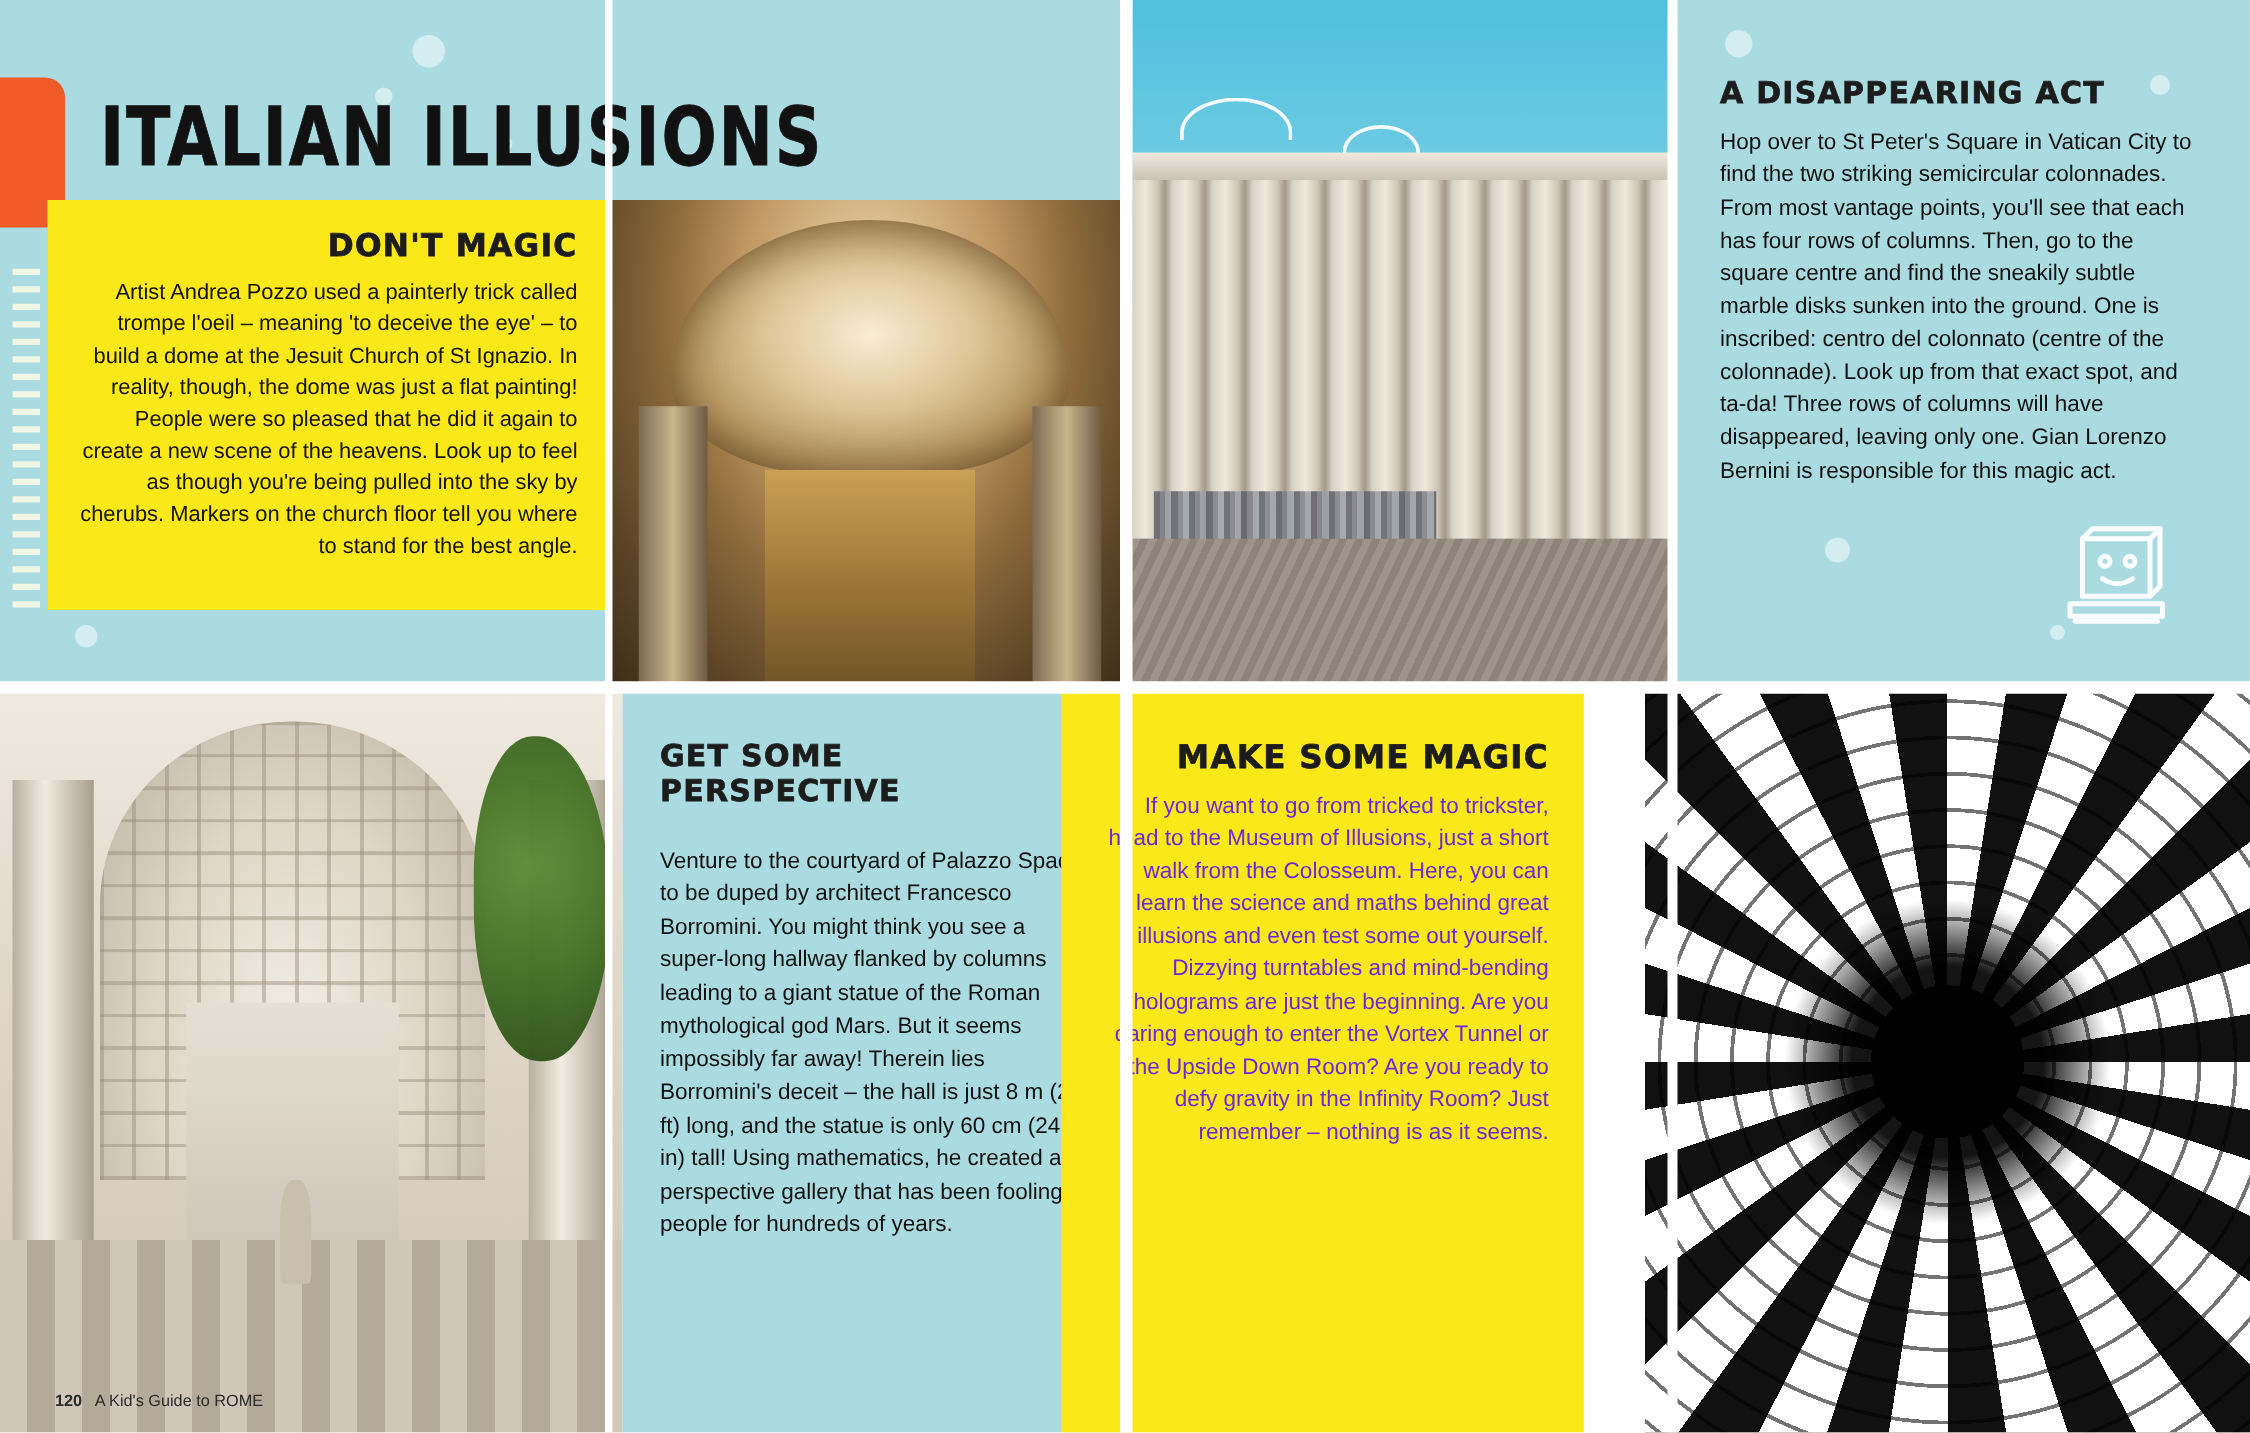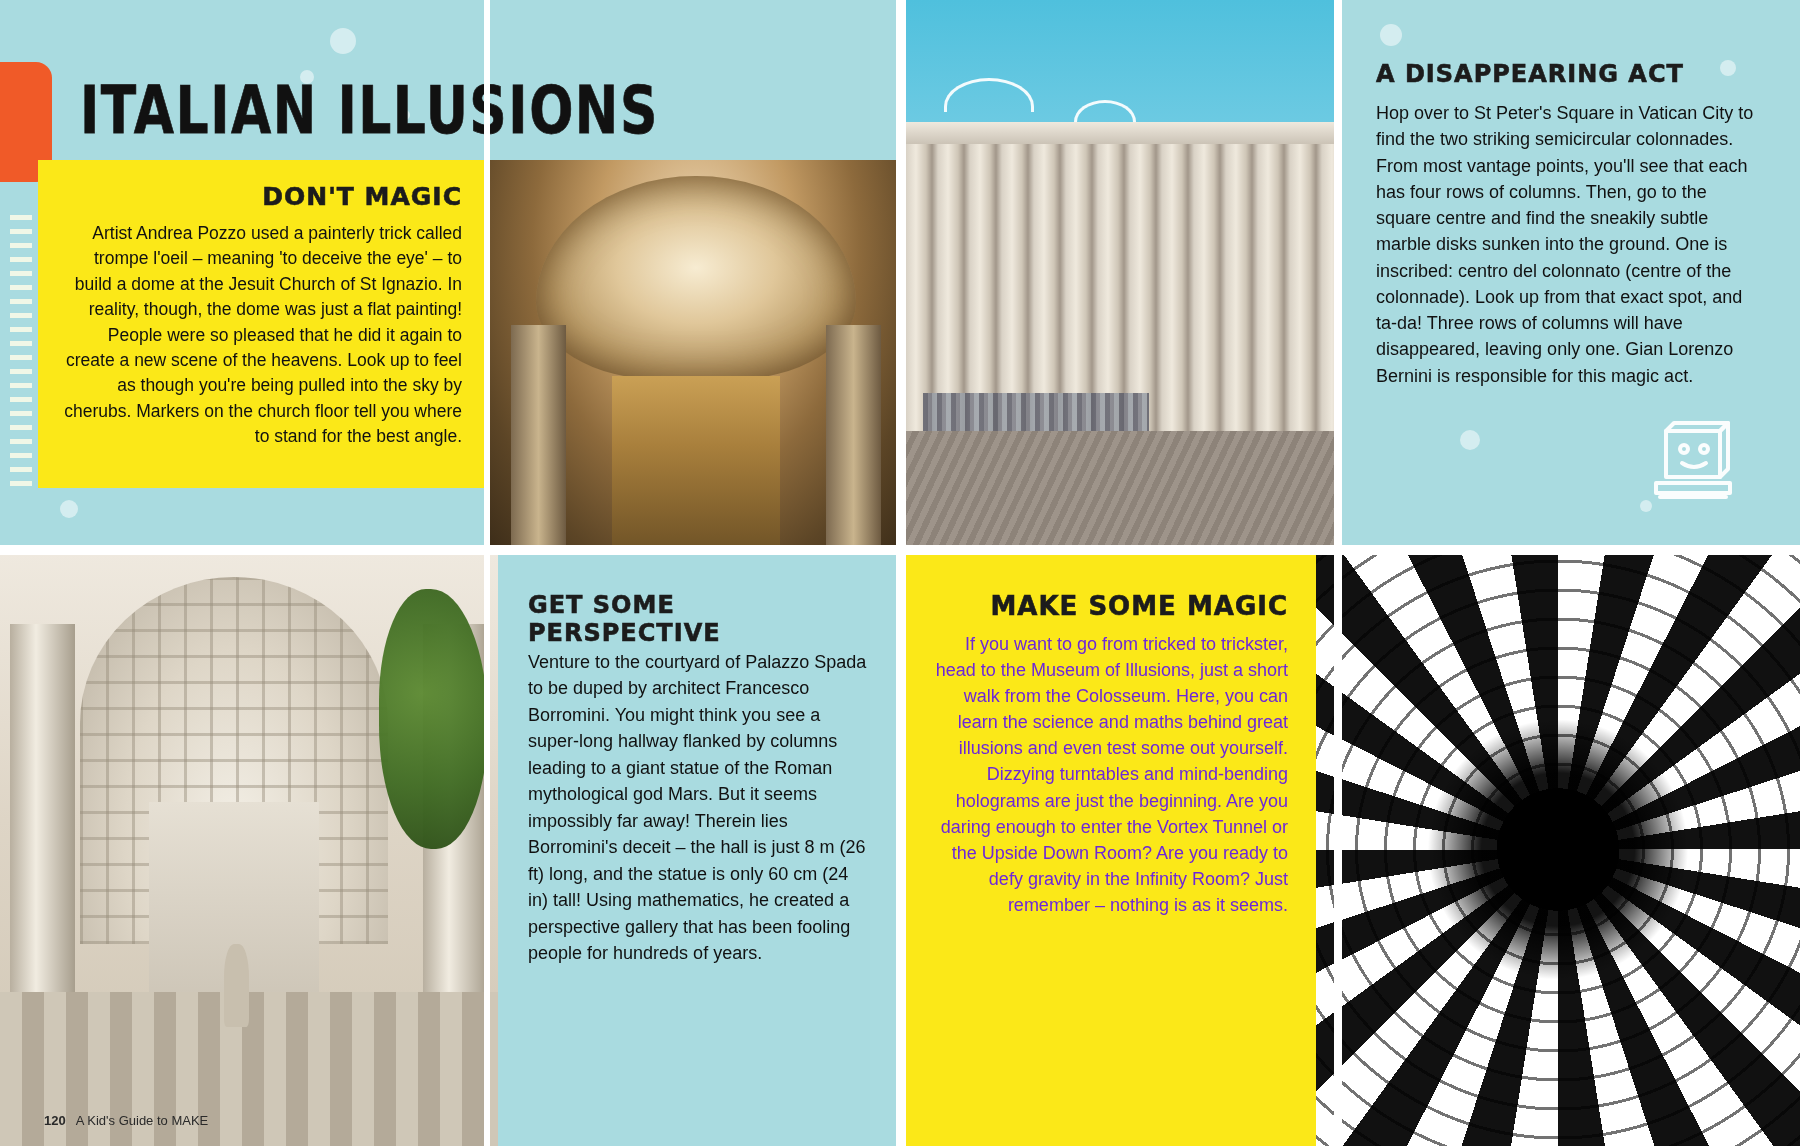--- a/index.html
+++ b/index.html
@@ -197,26 +197,26 @@
     position: absolute; left: 44px; bottom: 18px;
     font-size: 13px; color: #2a2a2a;
   }
   #page-footer .num { font-weight: bold; margin-right: 10px; }
 
   
   #panel-perspective {
     left: 498px; top: 553px; width: 400px; height: 593px;
     padding: 38px 26px 20px 30px;
   }
-  #panel-perspective .hd { font-size: 24px; margin-bottom: 2px; }
+  #panel-perspective .hd { font-size: 24px; margin-bottom: 28px; }
   #panel-perspective .bd { font-size: 18px; line-height: 1.47; color: #111; }
 
   
   #panel-magic {
-    left: 898px; top: 553px; width: 418px; height: 593px;
+    left: 849px; top: 553px; width: 418px; height: 593px;
     padding: 38px 28px 18px 28px;
   }
   #panel-magic .hd { font-size: 26px; margin-bottom: 10px; text-align: right; }
   #panel-magic .bd { font-size: 18px; line-height: 1.45; color: #6d28d9; text-align: right; }
   #panel-magic .caption {
     margin-top: 22px;
     font-size: 13.5px; line-height: 1.5; font-style: italic; font-weight: bold;
     text-align: center; color: #111;
   }
 
@@ -348,21 +348,21 @@
 
   <div class="block" id="img-spada">
     <div class="colL"></div>
     <div class="colR"></div>
     <div class="vault"></div>
     <div class="hall"></div>
     <div class="plant"></div>
     <div class="floor"></div>
     <div class="statue"></div>
     <div id="page-footer">
-      <span class="num">120</span><span>A Kid's Guide to MAKE</span>
+      <span class="num">120</span><span>A Kid's Guide to ROME</span>
     </div>
   </div>
 
   <div class="block teal" id="panel-perspective">
     <div class="headline hd">GET SOME PERSPECTIVE</div>
     <div class="bd">Venture to the courtyard of Palazzo Spada to be duped by architect Francesco Borromini. You might think you see a super-long hallway flanked by columns leading to a giant statue of the Roman mythological god Mars. But it seems impossibly far away! Therein lies Borromini's deceit – the hall is just 8 m (26 ft) long, and the statue is only 60 cm (24 in) tall! Using mathematics, he created a perspective gallery that has been fooling people for hundreds of years.</div>
   </div>
 
   <div class="block yellow" id="panel-magic">
     <div class="headline hd">MAKE SOME MAGIC</div>

